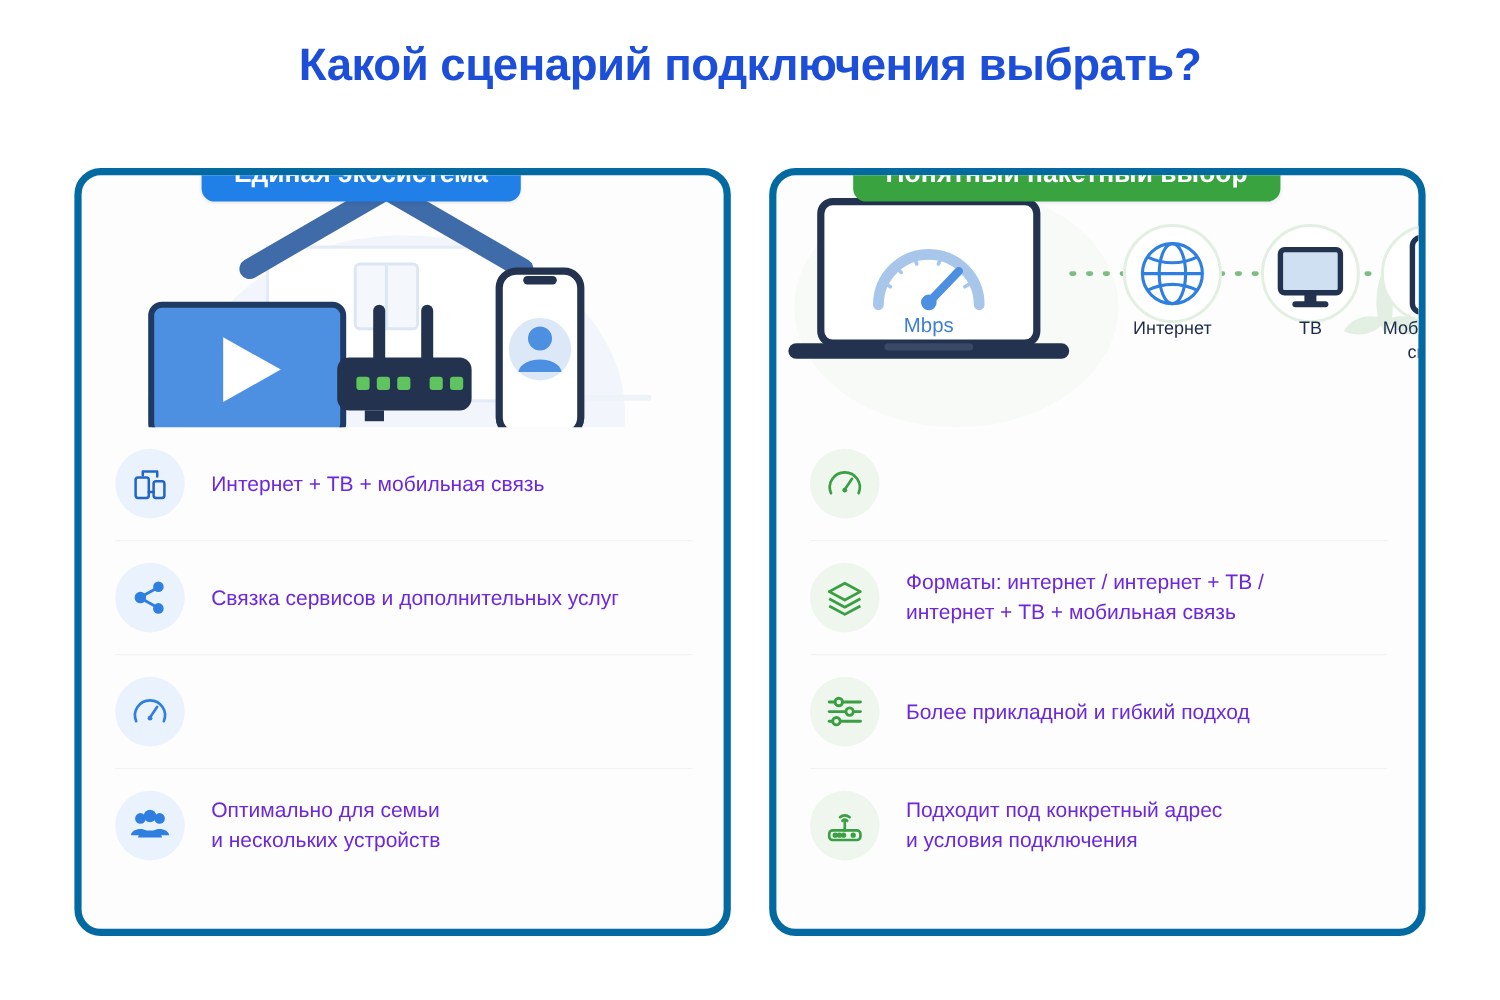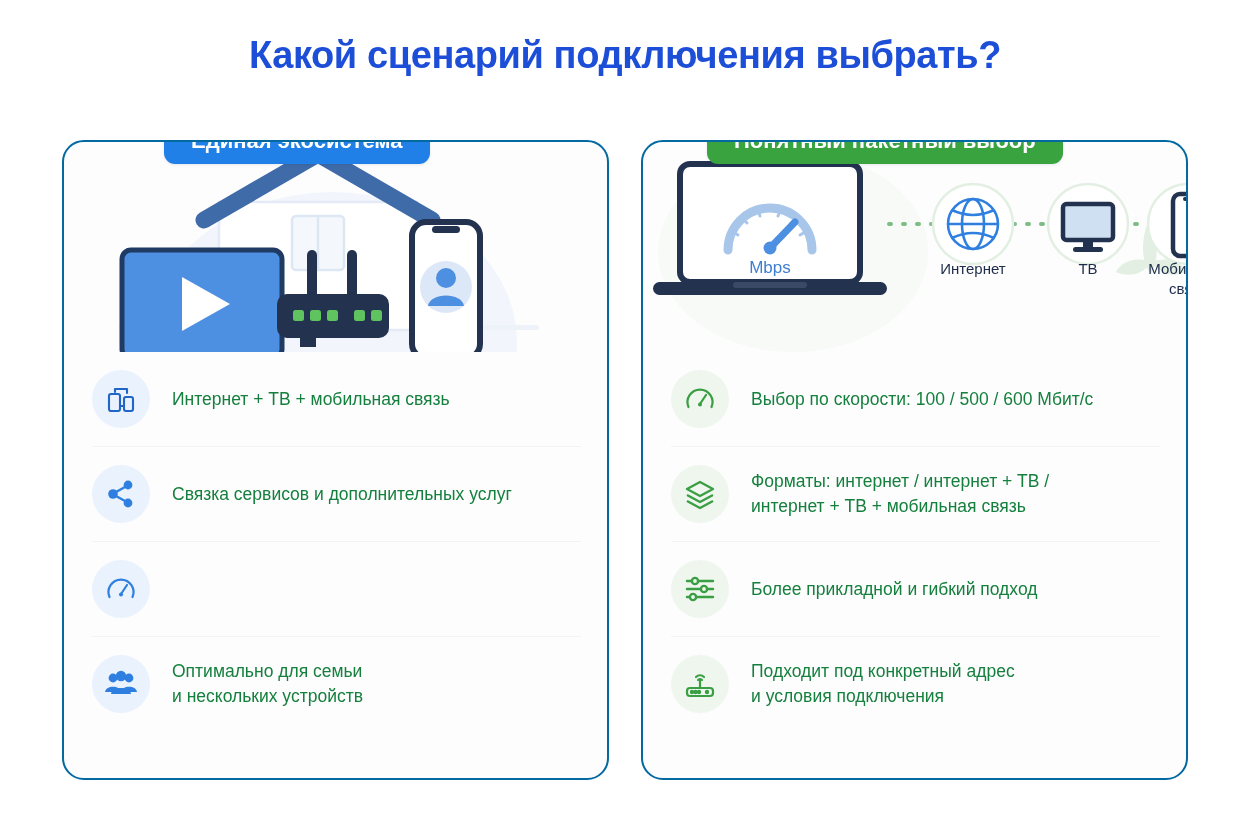--- a/index.html
+++ b/index.html
@@ -44,21 +44,21 @@
     left: 62px;
     width: 1126px;
     height: 640px;
     display: flex;
     gap: 32px;
   }
   .card {
     position: relative;
     flex: 1 1 0;
     background: #fdfdfe;
-    border: 2px solid #0369a1;
+    border: 6px solid #0369a1;
     border-radius: 22px;
     box-sizing: border-box;
     padding: 0;
     overflow: hidden;
   }
 
   
   .badge {
     position: absolute;
     top: -25px;
@@ -110,21 +110,21 @@
     border-radius: 50%;
     display: flex;
     align-items: center;
     justify-content: center;
   }
   .f-icon.blue { background: #eaf2fd; }
   .f-icon.green { background: #eef6ee; }
   .f-text {
     font-size: 17.5px;
     line-height: 25px;
-    color: #15803d;
+    color: #6d28d9;
     white-space: pre-line;
   }
 
   
   .node-label {
     font-size: 15px;
     line-height: 20px;
     fill: #1d2b4a;
     text-anchor: middle;
   }
@@ -312,21 +312,20 @@
       <div class="feature-list">
 
         <div class="feature-row">
           <span class="f-icon green">
             <svg width="32" height="32" viewBox="0 0 32 32" fill="none" stroke="#3a9e43" stroke-width="2.2" stroke-linecap="round">
               <path d="M4.5 24 A 12.5 12.5 0 1 1 27.5 24"></path>
               <line x1="16" y1="21" x2="22" y2="12"></line>
               <circle cx="16" cy="21.5" r="2" fill="#3a9e43" stroke="none"></circle>
             </svg>
           </span>
-          <span class="f-text">Выбор по скорости: 100 / 500 / 600 Мбит/с</span>
         </div>
 
         <div class="feature-row">
           <span class="f-icon green">
             <svg width="32" height="32" viewBox="0 0 32 32" fill="none" stroke="#3a9e43" stroke-width="2.3" stroke-linejoin="round">
               <path d="M16 4 L29 11 L16 18 L3 11 Z"></path>
               <path d="M3 17 L16 24 L29 17"></path>
               <path d="M3 23 L16 30 L29 23"></path>
             </svg>
           </span>

